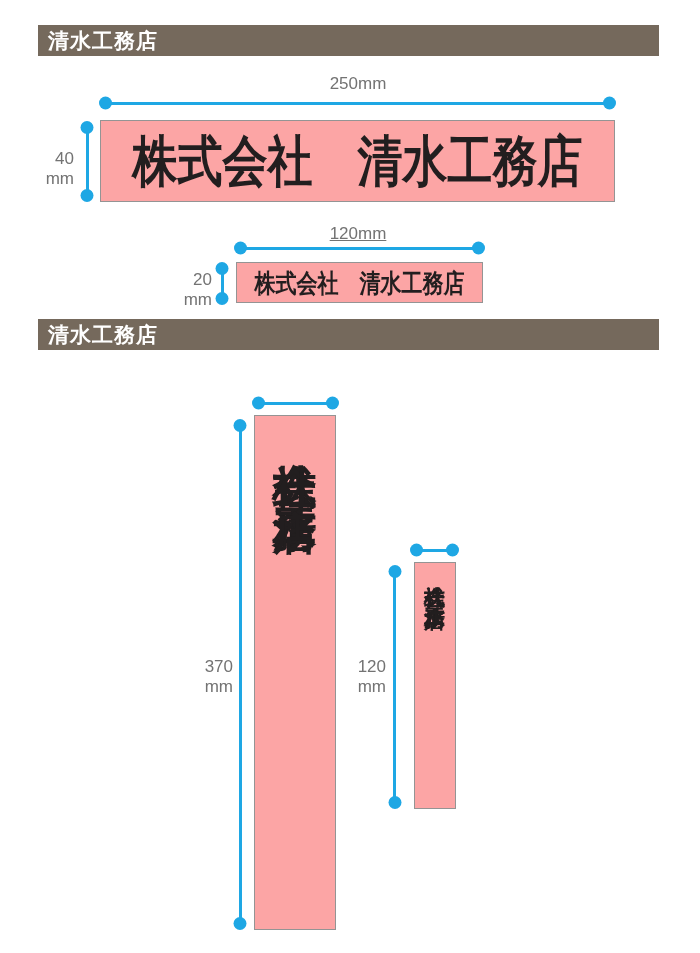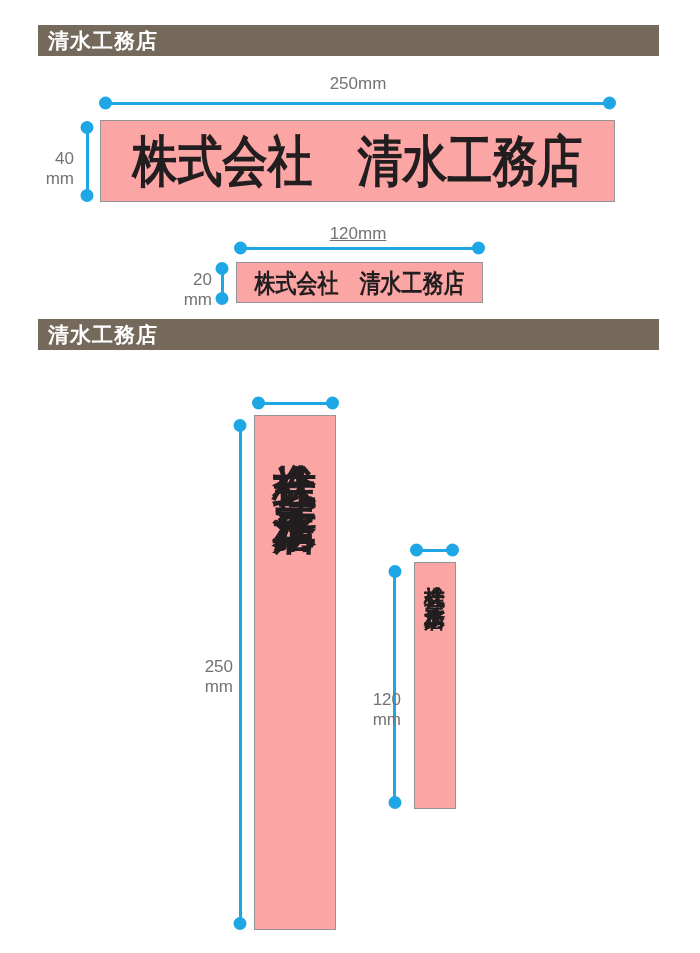--- a/index.html
+++ b/index.html
@@ -113,35 +113,35 @@
 
   <div class="abs sign sign-v" style="left:254px;top:415px;width:82px;height:515px;">
     <span class="sign-text-v" style="font-size:44px;padding-top:13px;">株式会社　清水工務店</span>
   </div>
 
   <div class="abs dim dim-v" style="left:238.5px;top:425px;height:498px;">
     <span class="dot dot-a"></span>
     <span class="dot dot-b"></span>
   </div>
   <div class="abs dim-label t-right" style="left:183px;top:657px;width:50px;">
-    <span class="lbl-line">250</span>
+    <span class="lbl-line">370</span>
     <span class="lbl-line">mm</span>
   </div>
 
   <div class="abs dim dim-h" style="left:416px;top:548.5px;width:36px;">
     <span class="dot dot-a"></span>
     <span class="dot dot-b"></span>
   </div>
 
   <div class="abs sign sign-v" style="left:414px;top:562px;width:42px;height:247px;">
     <span class="sign-text-v" style="font-size:21px;padding-top:7px;">株式会社　清水工務店</span>
   </div>
 
   <div class="abs dim dim-v" style="left:393px;top:571px;height:231px;">
     <span class="dot dot-a"></span>
     <span class="dot dot-b"></span>
   </div>
-  <div class="abs dim-label t-right" style="left:351px;top:657px;width:50px;margin-top:33px;">
+  <div class="abs dim-label t-right" style="left:336px;top:657px;width:50px;">
     <span class="lbl-line">120</span>
     <span class="lbl-line">mm</span>
   </div>
 
 </div>
 
 </body></html>

